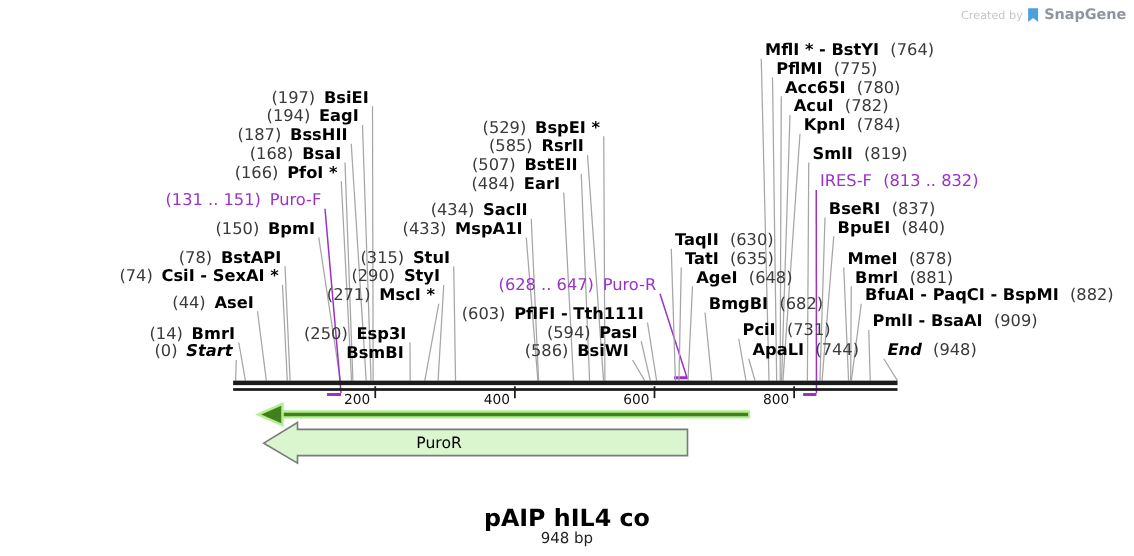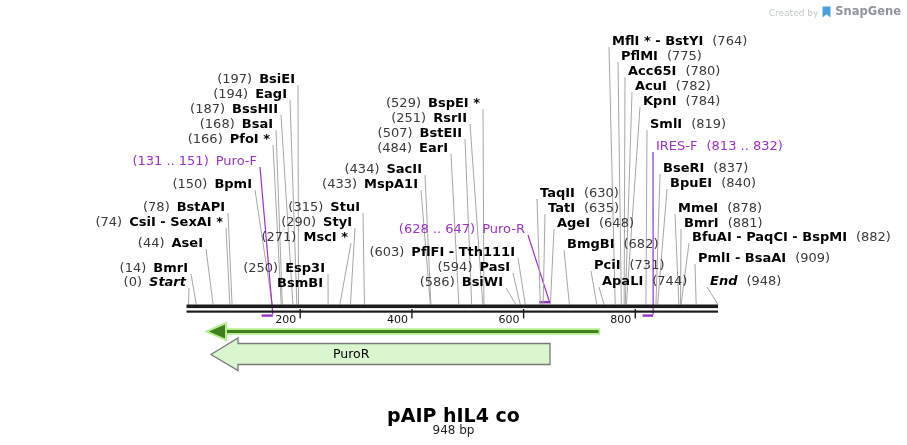--- a/index.html
+++ b/index.html
@@ -119,21 +119,21 @@
       <div class="site-label" style="top: 72px; right: 612px;"><span class="num">(197)</span><span class="name">BsiEI</span></div>
       <div class="site-label" style="top: 261px; right: 582px;"><span class="num">(250)</span><span class="name">Esp3I</span></div>
       <div class="site-label" style="top: 276px; right: 584px;"><span class="name">BsmBI</span></div>
       <div class="site-label" style="top: 230px; right: 559px;"><span class="num">(271)</span><span class="name">MscI *</span></div>
       <div class="site-label" style="top: 215px; right: 555px;"><span class="num">(290)</span><span class="name">StyI</span></div>
       <div class="site-label" style="top: 200px; right: 547px;"><span class="num">(315)</span><span class="name">StuI</span></div>
       <div class="site-label" style="top: 177px; right: 489px;"><span class="num">(433)</span><span class="name">MspA1I</span></div>
       <div class="site-label" style="top: 162px; right: 485px;"><span class="num">(434)</span><span class="name">SacII</span></div>
       <div class="site-label" style="top: 141px; right: 459px;"><span class="num">(484)</span><span class="name">EarI</span></div>
       <div class="site-label" style="top: 126px; right: 445px;"><span class="num">(507)</span><span class="name">BstEII</span></div>
-      <div class="site-label" style="top: 111px; right: 440px;"><span class="num">(251)</span><span class="name">RsrII</span></div>
+      <div class="site-label" style="top: 111px; right: 440px;"><span class="num">(585)</span><span class="name">RsrII</span></div>
       <div class="site-label" style="top: 96px; right: 427px;"><span class="num">(529)</span><span class="name">BspEI *</span></div>
       <div class="site-label" style="top: 275px; right: 404px;"><span class="num">(586)</span><span class="name">BsiWI</span></div>
       <div class="site-label" style="top: 260px; right: 397px;"><span class="num">(594)</span><span class="name">PasI</span></div>
       <div class="site-label" style="top: 245px; right: 392px;"><span class="num">(603)</span><span class="name">PflFI - Tth111I</span></div>
       <div class="site-label primer" style="top: 222px; right: 382px;"><span class="num">(628 .. 647)</span><span class="name">Puro-R</span></div>
       <div class="site-label name-first" style="top: 34px; left: 612px;"><span class="name">MflI * - BstYI</span><span class="num">(764)</span></div>
       <div class="site-label name-first" style="top: 49px; left: 621px;"><span class="name">PflMI</span><span class="num">(775)</span></div>
       <div class="site-label name-first" style="top: 64px; left: 628px;"><span class="name">Acc65I</span><span class="num">(780)</span></div>
       <div class="site-label name-first" style="top: 79px; left: 635px;"><span class="name">AcuI</span><span class="num">(782)</span></div>
       <div class="site-label name-first" style="top: 94px; left: 643px;"><span class="name">KpnI</span><span class="num">(784)</span></div>

